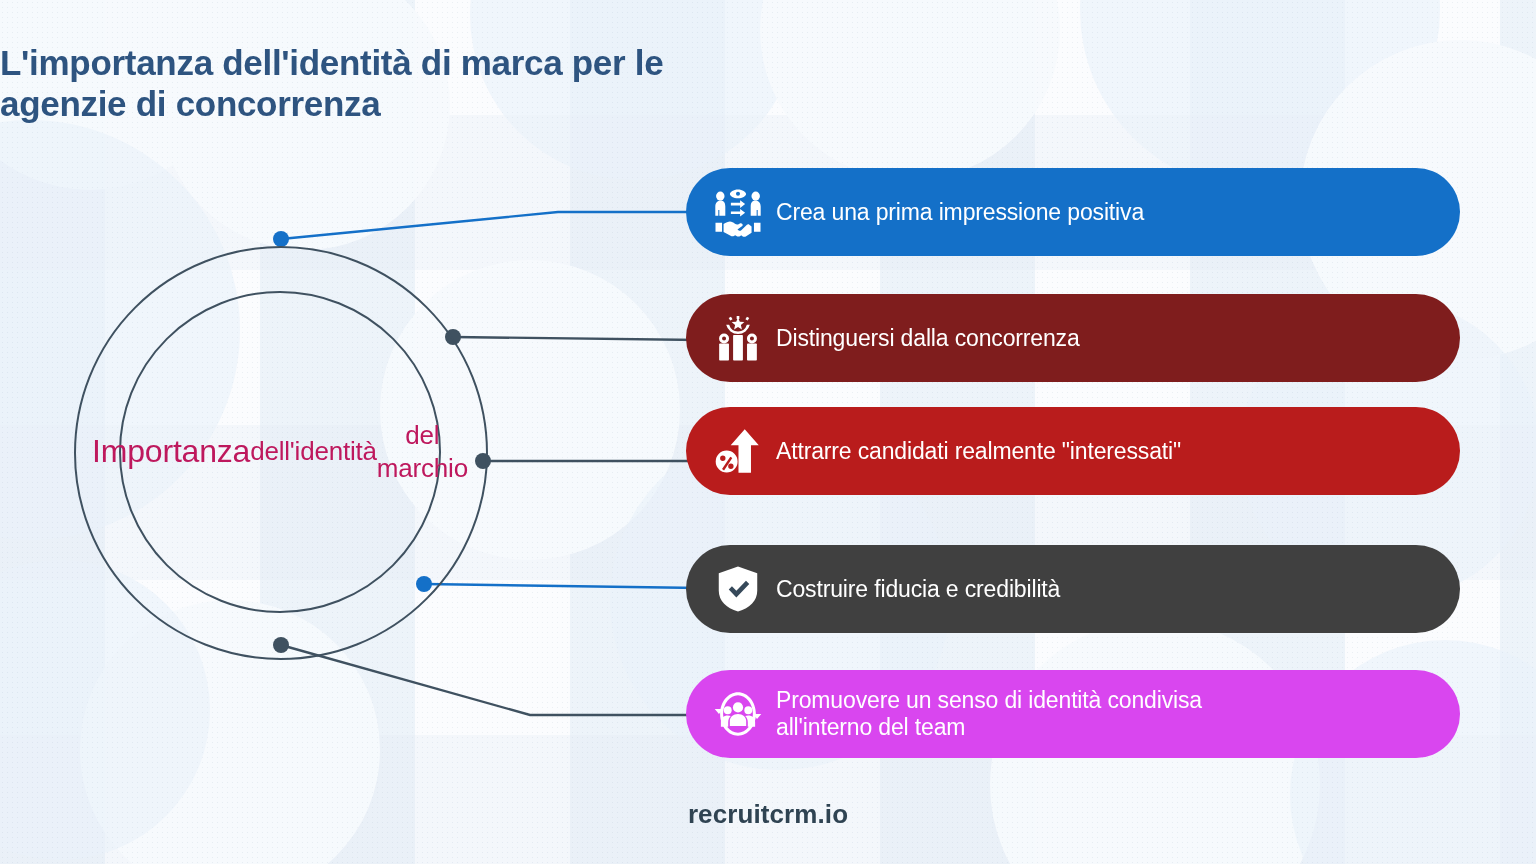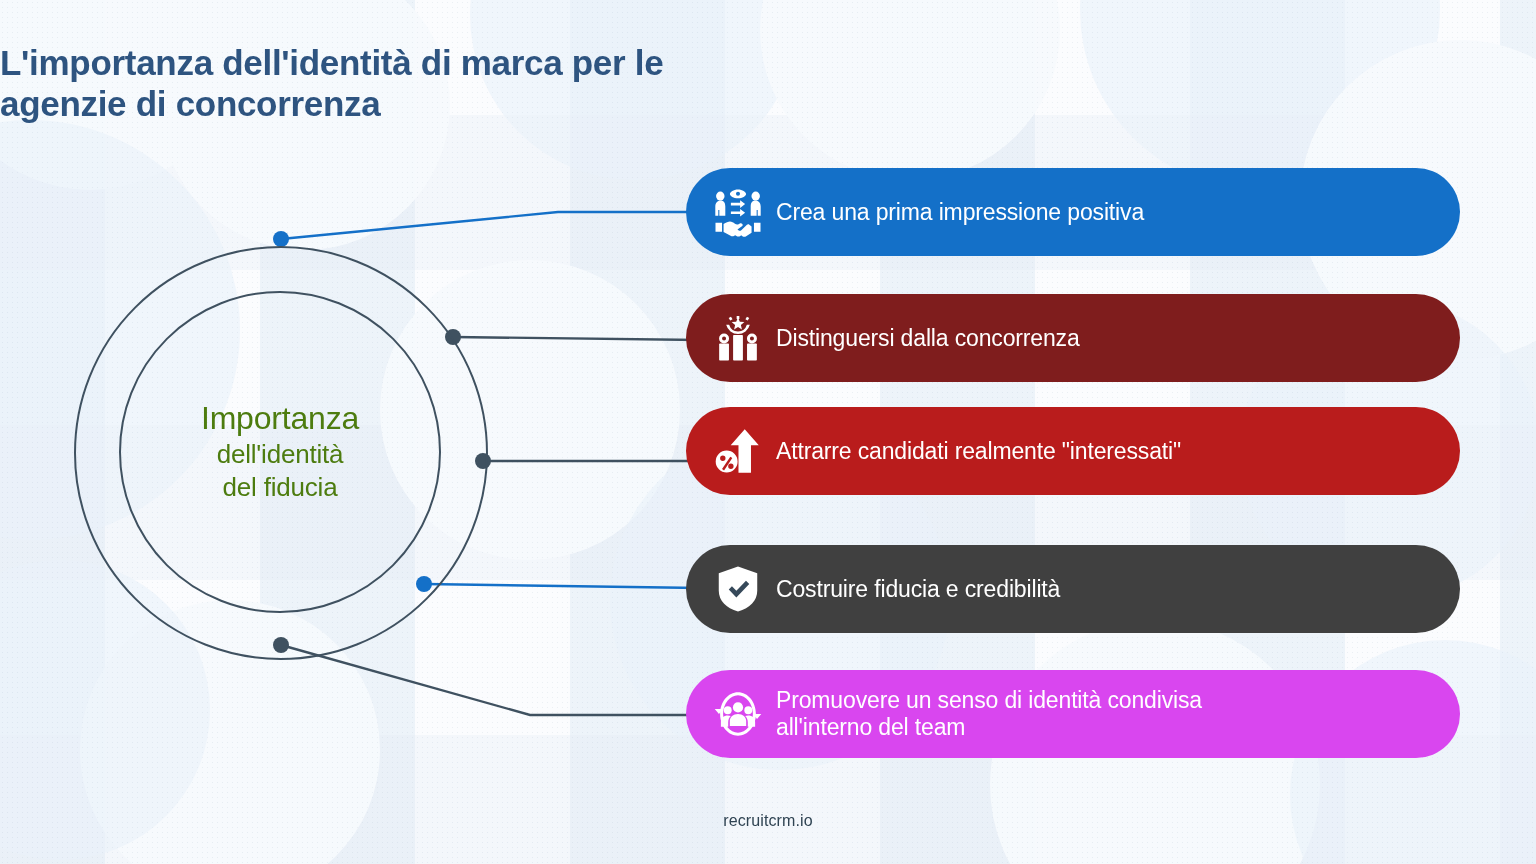--- a/index.html
+++ b/index.html
@@ -73,25 +73,25 @@
     border: 2.2px solid #3f5160;
     border-radius: 50%;
   }
   .ring-inner {
     position: absolute;
     left: 45px; top: 45px;
     width: 318px; height: 318px;
     border: 2.2px solid #3f5160;
     border-radius: 50%;
     display: flex;
-    flex-direction: column;
+    flex-direction: row;
     align-items: center;
     justify-content: center;
     text-align: center;
-    color: #4d7c0f;
+    color: #be185d;
   }
   .core-line1 {
     font-size: 32px;
     line-height: 1.18;
     letter-spacing: -0.2px;
   }
   .core-line2 {
     font-size: 26px;
     line-height: 1.28;
     letter-spacing: -0.2px;
@@ -139,22 +139,22 @@
     white-space: pre-line;
   }
 
   
   .footer {
     position: absolute;
     left: 0; right: 0;
     bottom: 34px;
     text-align: center;
     color: #2f4352;
-    font-size: 16px;
-    font-weight: normal;
+    font-size: 26px;
+    font-weight: bold;
     letter-spacing: 0.1px;
   }
 </style>
 </head>
 <body>
 
 <div id="canvas">
 
   <div class="bg-layer">
     <div class="bg-checker"></div>
@@ -196,21 +196,21 @@
 
     <path d="M281 645 L530 715 L700 715" stroke="#3f5160" stroke-width="2.4" fill="none"></path>
     <circle cx="281" cy="645" r="8" fill="#3f5160"></circle>
   </svg>
 
   <div class="circle-wrap">
     <div class="ring-outer"></div>
     <div class="ring-inner">
       <div class="core-line1">Importanza</div>
       <div class="core-line2">dell'identità</div>
-      <div class="core-line3">del fiducia</div>
+      <div class="core-line3">del marchio</div>
     </div>
   </div>
 
   <div class="pill" style="top:168px; background:#1470c8;">
     <span class="ico">
       <svg width="50" height="50" viewBox="0 0 52 52">
         <g fill="#ffffff">
           <path d="M8 14c-3.4 0-5.6 2.6-5.6 6.2V30h3.1v-6.1h1.1V30h6.2V20.2C12.8 16.6 11.4 14 8 14z"></path>
           <ellipse cx="7.6" cy="9.4" rx="4.4" ry="4.6"></ellipse>
           <path d="M44 14c3.4 0 5.6 2.6 5.6 6.2V30h-3.1v-6.1h-1.1V30h-6.2V20.2C39.2 16.6 40.6 14 44 14z"></path>

